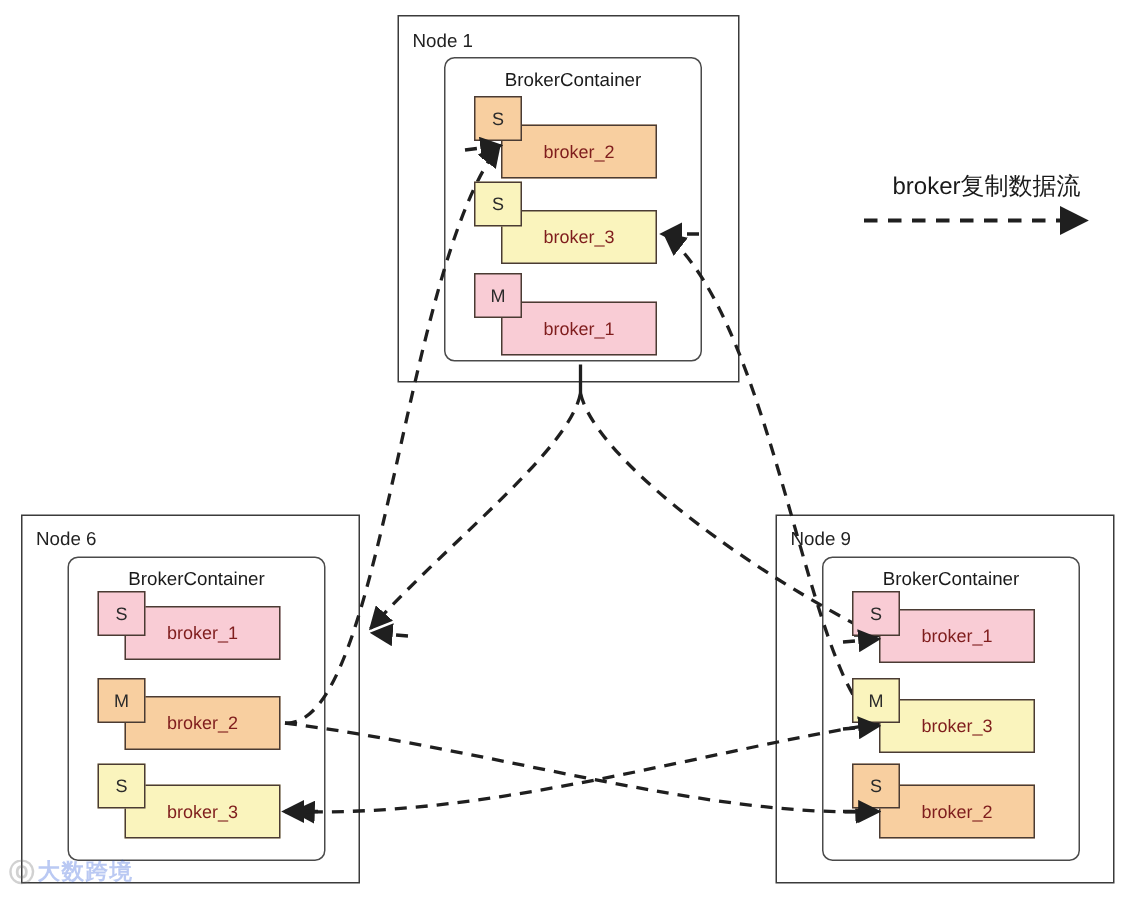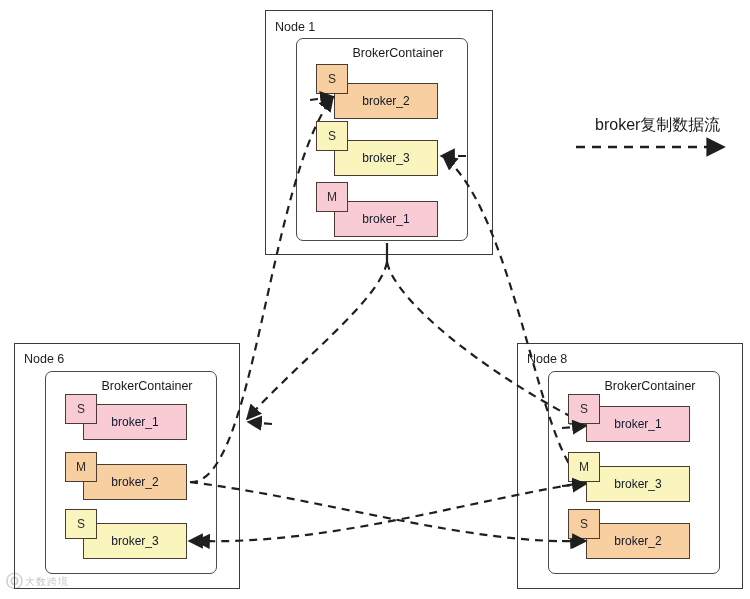--- a/index.html
+++ b/index.html
@@ -8,38 +8,38 @@
     font-family:"Liberation Sans","DejaVu Sans",sans-serif;
     color:#1a1a1a;
   }
   #canvas{position:absolute;left:0;top:0;width:750px;height:599px;}
 
   
   .node{position:absolute;border:1.6px solid #3b3b3b;background:transparent;box-sizing:border-box;}
   .node-label{position:absolute;font-size:12.5px;line-height:14px;color:#222;white-space:nowrap;}
 
   .bc{position:absolute;border:1.6px solid #4a4a4a;border-radius:7px;background:transparent;box-sizing:border-box;}
-  .bc-title{position:absolute;font-size:12.5px;line-height:14px;color:#1a1a1a;white-space:nowrap;text-align:center;padding-left:16px;}
+  .bc-title{position:absolute;font-size:12.5px;line-height:14px;color:#1a1a1a;white-space:nowrap;text-align:center;}
 
   
   .tag{position:absolute;box-sizing:border-box;border:1.4px solid #4a3b33;
        display:flex;align-items:center;justify-content:center;
        font-size:12px;color:#2b2b2b;z-index:3;}
   .body{position:absolute;box-sizing:border-box;border:1.4px solid #4a3b33;
         display:flex;align-items:center;justify-content:center;
-        font-size:12px;color:#0f172a;z-index:2;text-align:center;}
+        font-size:12px;color:#7f1d1d;z-index:2;text-align:center;}
 
   
   .legend-text{position:absolute;font-size:16px;line-height:14px;white-space:nowrap;color:#1a1a1a;}
 
   
   .watermark{position:absolute;left:6px;top:566px;width:128px;height:30px;
              opacity:.30;display:flex;align-items:center;gap:3px;}
   .wm-logo{font-size:17px;line-height:17px;color:#6b6b6b;font-weight:bold;letter-spacing:-1px;}
-  .wm-text{font-size:10px;line-height:17px;color:#404040;letter-spacing:1px;font-weight:normal;}
+  .wm-text{font-size:15px;line-height:17px;color:#1d4ed8;letter-spacing:1px;font-weight:bold;}
 
   svg{position:absolute;left:0;top:0;width:750px;height:599px;overflow:visible;}
   #edges{z-index:1;}
   #edges-top{z-index:5;pointer-events:none;}
 </style>
 </head>
 <body>
 
 <div id="canvas">
 
@@ -89,21 +89,21 @@
   <div class="tag" style="left:65px;top:394px;width:32px;height:30px;background:#f9ccd5;">S</div>
   <div class="body" style="left:83px;top:404px;width:104px;height:36px;background:#f9ccd5;">broker_1</div>
 
   <div class="tag" style="left:65px;top:452px;width:32px;height:30px;background:#f8cfa0;">M</div>
   <div class="body" style="left:83px;top:464px;width:104px;height:36px;background:#f8cfa0;">broker_2</div>
 
   <div class="tag" style="left:65px;top:509px;width:32px;height:30px;background:#faf4bd;">S</div>
   <div class="body" style="left:83px;top:523px;width:104px;height:36px;background:#faf4bd;">broker_3</div>
 
   <div class="node" style="left:517px;top:343px;width:226px;height:246px;"></div>
-  <div class="node-label" style="left:527px;top:352px;">Node 8</div>
+  <div class="node-label" style="left:527px;top:352px;">Node 9</div>
 
   <div class="bc" style="left:548px;top:371px;width:172px;height:203px;"></div>
   <div class="bc-title" style="left:548px;top:379px;width:172px;">BrokerContainer</div>
 
   <div class="tag" style="left:568px;top:394px;width:32px;height:30px;background:#f9ccd5;">S</div>
   <div class="body" style="left:586px;top:406px;width:104px;height:36px;background:#f9ccd5;">broker_1</div>
 
   <div class="tag" style="left:568px;top:452px;width:32px;height:30px;background:#faf4bd;">M</div>
   <div class="body" style="left:586px;top:466px;width:104px;height:36px;background:#faf4bd;">broker_3</div>
 

